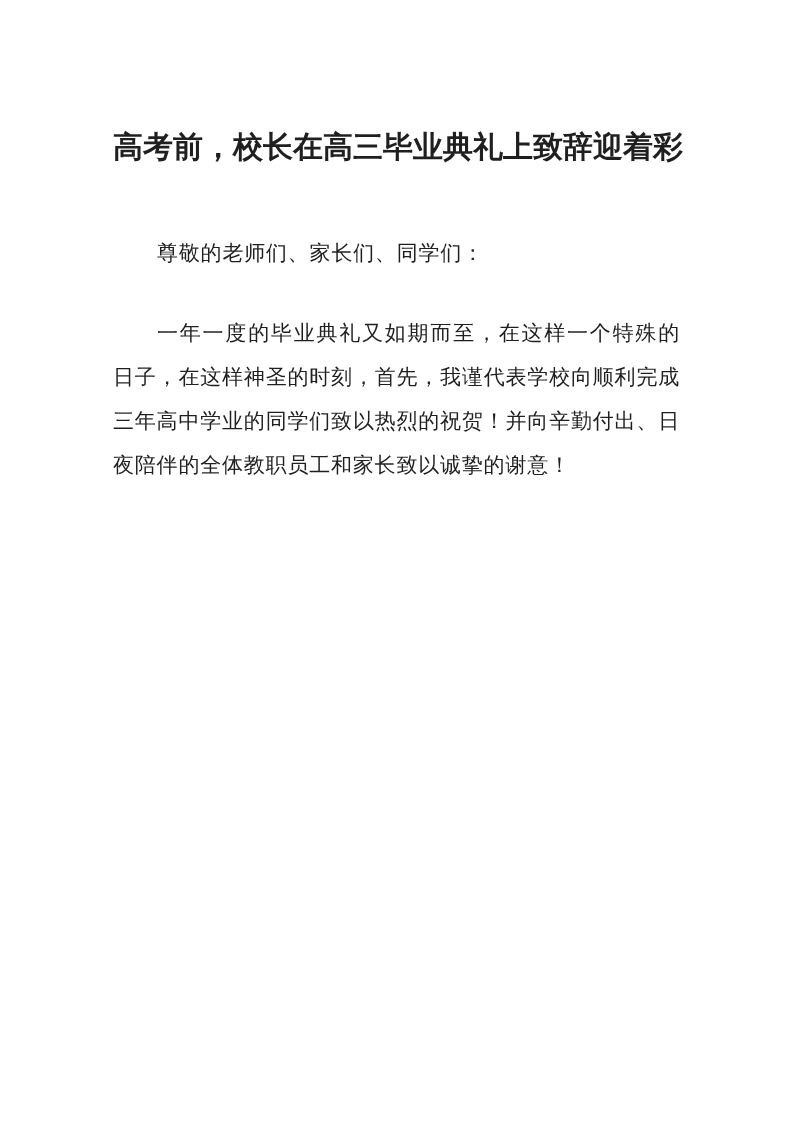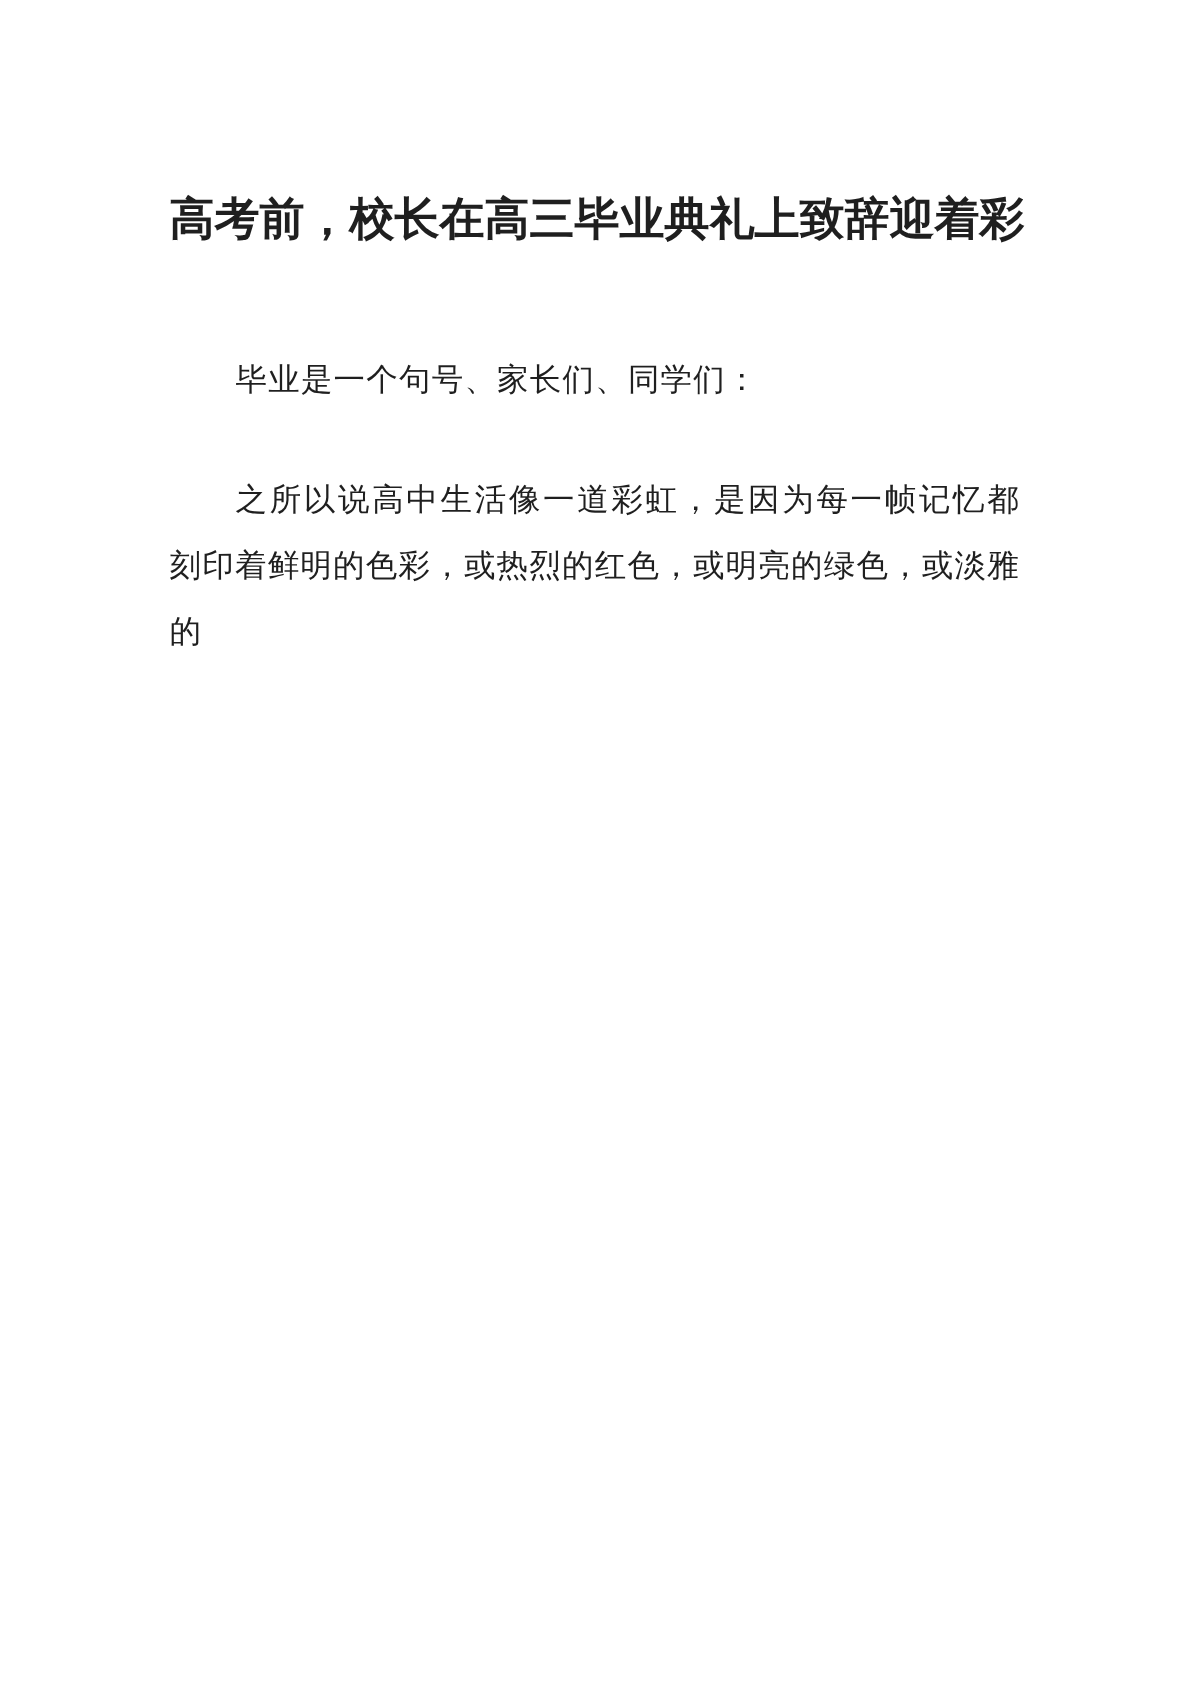--- a/index.html
+++ b/index.html
@@ -44,20 +44,20 @@
 </style>
 </head>
 <body>
 
 <div class="page">
 
   <h1 class="doc-title">
     <span class="title-line">高考前，校长在高三毕业典礼上致辞迎着彩</span>
   </h1>
 
-  <p class="para">毕业是一个句号、家长们、同学们：</p>
+  <p class="para">尊敬的老师们、家长们、同学们：</p>
 
 
+  <p class="para">一年一度的毕业典礼又如期而至，在这样一个特殊的日子，在这样神圣的时刻，首先，我谨代表学校向顺利完成三年高中学业的同学们致以热烈的祝贺！并向辛勤付出、日夜陪伴的全体教职员工和家长致以诚挚的谢意！</p>
 
 
-  <p class="para">之所以说高中生活像一道彩虹，是因为每一帧记忆都刻印着鲜明的色彩，或热烈的红色，或明亮的绿色，或淡雅的</p>
 
 </div>
 
 </body></html>

